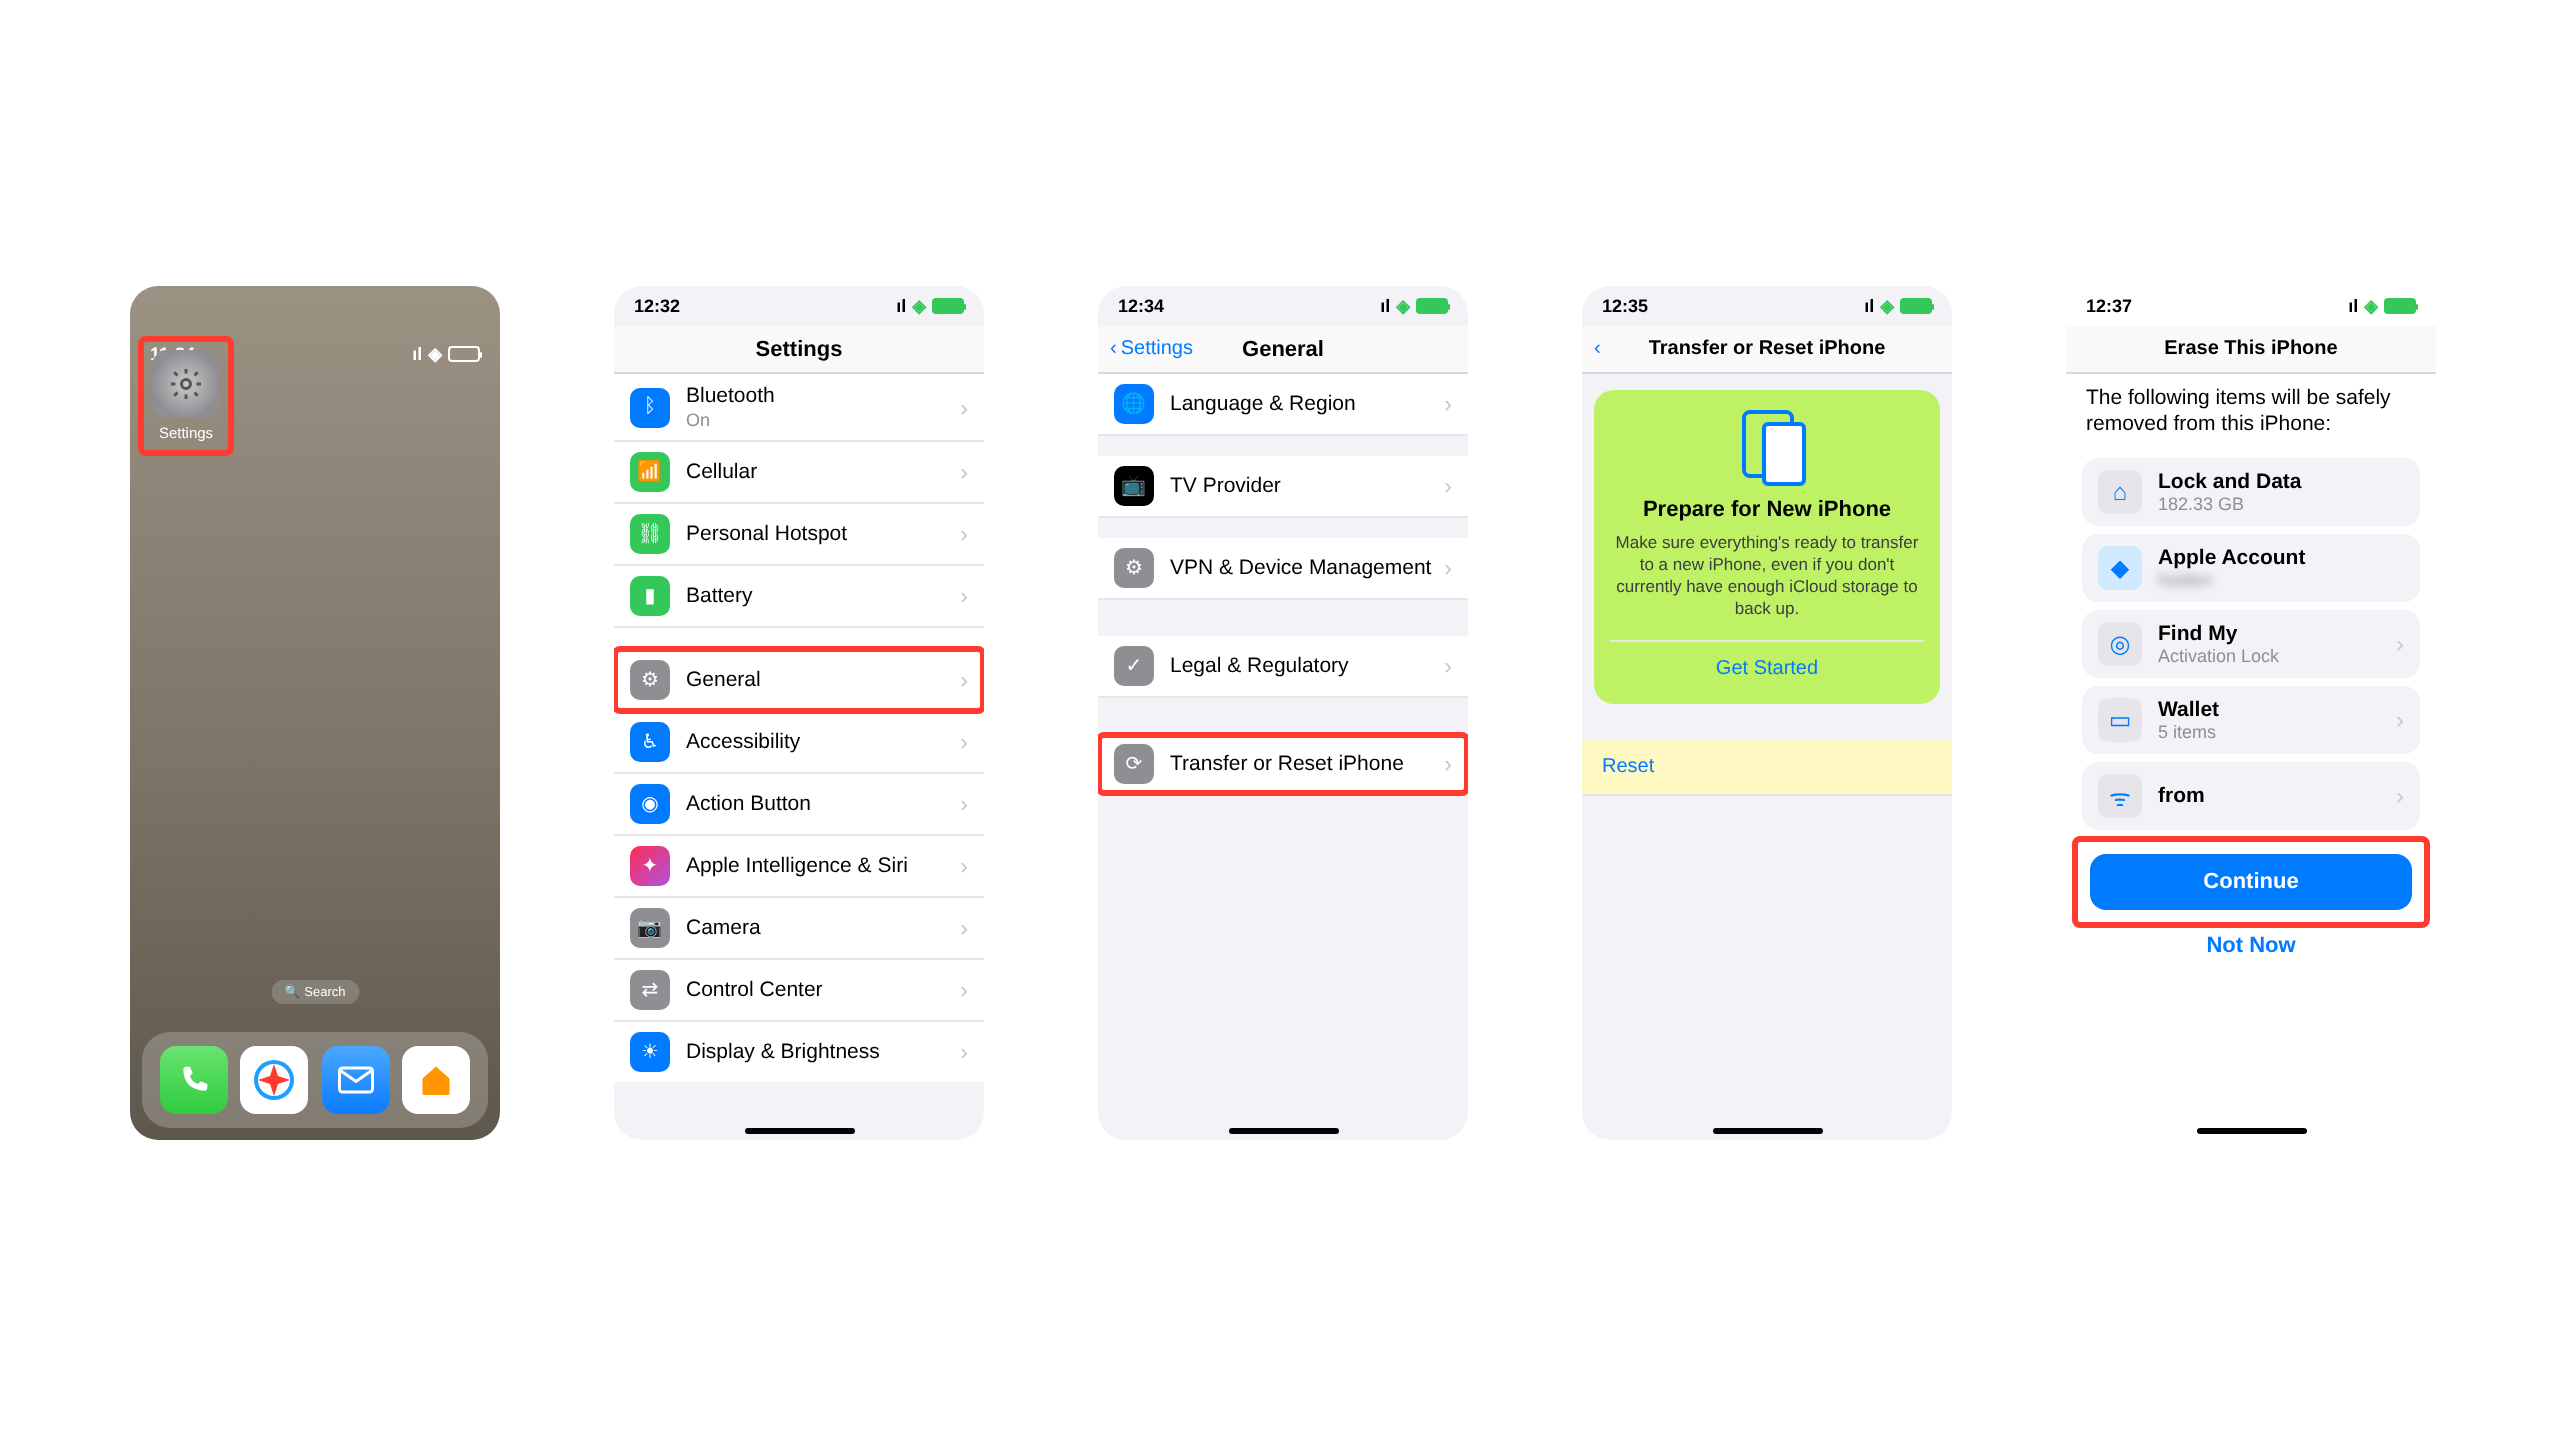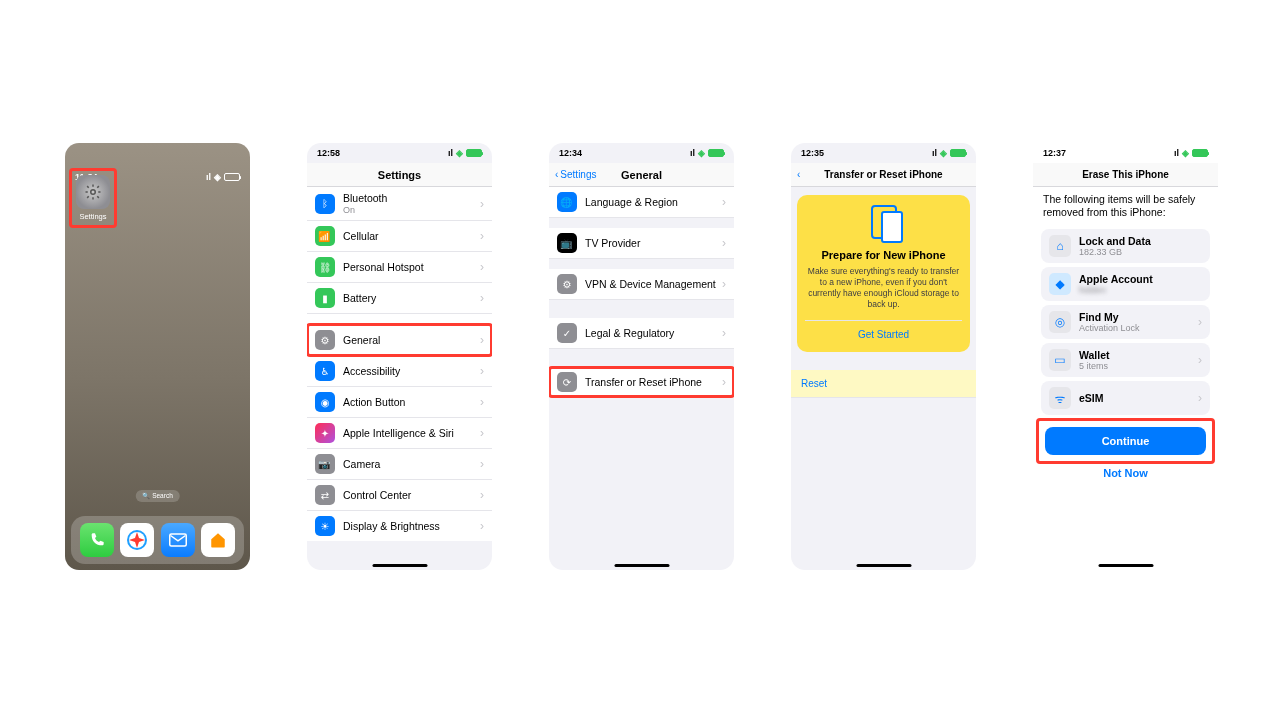--- a/index.html
+++ b/index.html
@@ -104,21 +104,21 @@
   }
   .cell-body{flex:1;line-height:1.2;}
   .cell-title{font-size:10.5px;color:#000;}
   .cell-sub{font-size:9px;color:#8e8e93;}
   .chev{color:#c7c7cc;font-size:12px;}
   .hl-red{outline:3px solid #ff3b30;outline-offset:-2px;border-radius:3px;}
   .home-ind{position:absolute;bottom:3px;left:50%;transform:translateX(-50%);width:55px;height:3px;border-radius:3px;background:#000;}
 
   
   .card{
-    margin:8px 6px; background:#fde047;border-radius:10px;padding:10px 8px 6px;
+    margin:8px 6px; background:#bef264;border-radius:10px;padding:10px 8px 6px;
     text-align:center;
   }
   .card-img{width:26px;height:34px;border:2px solid #007aff;border-radius:4px;display:inline-block;position:relative;}
   .card-img::after{content:"";position:absolute;right:-8px;top:4px;width:18px;height:28px;border:2px solid #007aff;border-radius:3px;background:#fff;}
   .link-btn{color:#007aff;font-size:10px;padding:6px 0;}
   .plain-row{padding:8px 10px;font-size:10px;border-bottom:0.5px solid #e5e5ea;background:#fef9c3;}
   .plain-row.blue{color:#007aff;}
 
   
   .erase-item{
@@ -183,21 +183,21 @@
       <div class="dock-icon home-ic">
           <svg width="18" height="18" viewBox="0 0 24 24" fill="#ff9500">
             <path d="M3 11l9-8 9 8v10a1 1 0 01-1 1H4a1 1 0 01-1-1z"></path>
           </svg>
         </div>
     </div>
   </div>
 
   <div class="phone settings-bg">
     <div class="statusbar">
-      <span>12:58</span>
+      <span>12:32</span>
       <span class="status-right">
         <span>ıl</span>
         <span style="color:#34c759">◈</span>
         <span class="battery green"></span>
       </span>
     </div>
     <div class="navbar">
       <span class="title">Settings</span>
     </div>
     <div class="list">
@@ -416,21 +416,21 @@
       <div class="erase-icon">▭</div>
       <div style="flex:1">
           <div class="erase-lbl">Wallet</div>
           <div class="erase-sub">5 items</div>
         </div>
       <span class="chev">›</span>
     </div>
     <div class="erase-item">
       <div class="erase-icon">ᯤ</div>
       <div style="flex:1">
-          <div class="erase-lbl">eSIM</div>
+          <div class="erase-lbl">from</div>
         </div>
       <span class="chev">›</span>
     </div>
 
     <div class="hl-red" style="margin:4px 4px 0;padding:2px 0 2px;">
       <div class="btn-primary">Continue</div>
     </div>
     <div class="btn-text">Not Now</div>
     <div class="home-ind"></div>
   </div>

